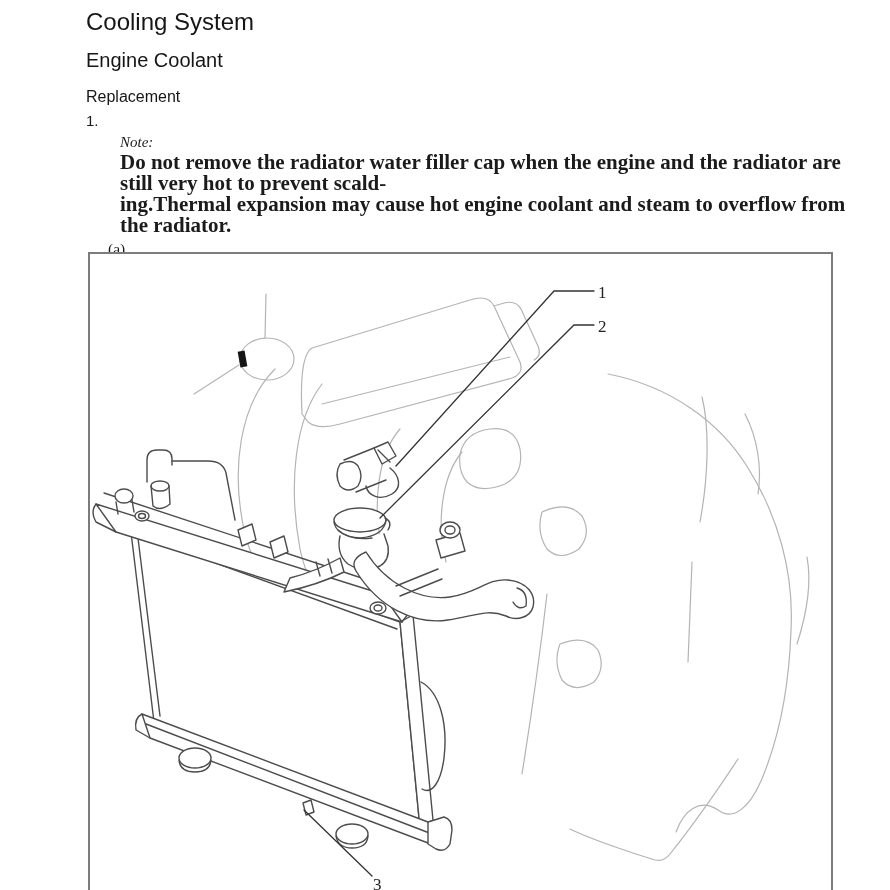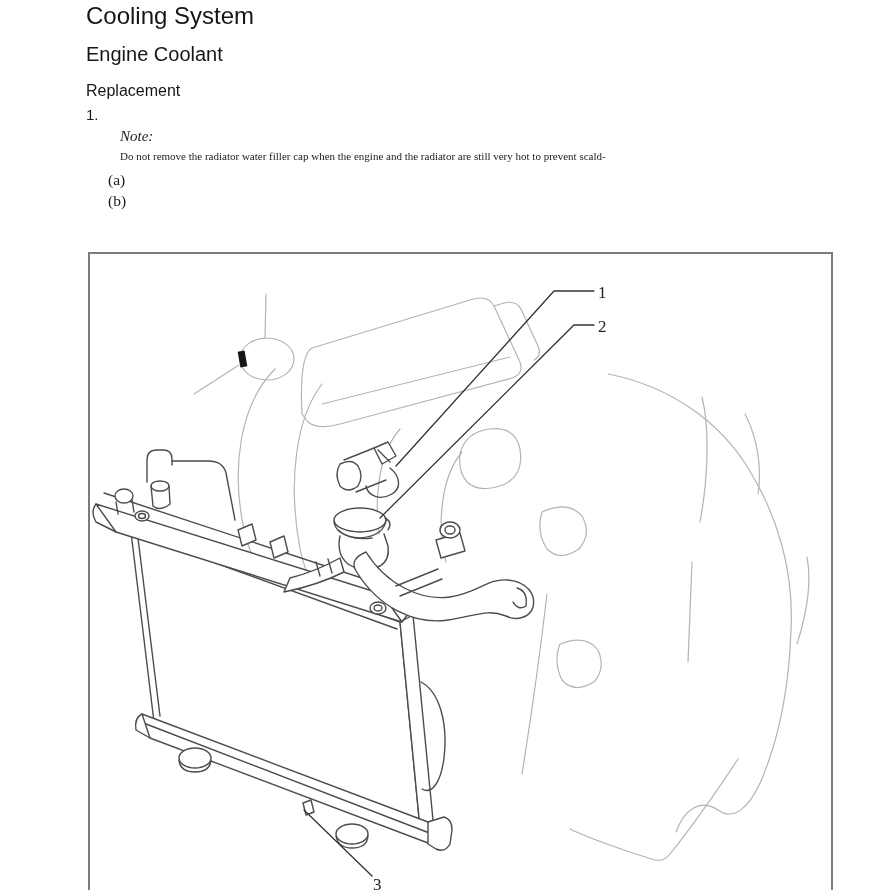--- a/index.html
+++ b/index.html
@@ -1,41 +1,41 @@
 <!DOCTYPE html>
 <html><head>
 <meta charset="utf-8">
 <style>
   html,body { margin:0; padding:0; background:#ffffff; }
   .page {
     position:relative; width:890px; height:890px; overflow:hidden;
     background:#ffffff; color:#1b1b1b;
     font-family:"Liberation Serif", serif;
   }
-  .text-block { position:absolute; left:86px; top:2px; right:28px; }
+  .text-block { position:absolute; left:86px; top:8px; right:28px; }
   .title {
     font-family:"Liberation Sans", sans-serif;
     font-size:24px; font-weight:400; margin:0; color:#161616;
   }
   .section {
     font-family:"Liberation Sans", sans-serif;
     font-size:20px; font-weight:400; margin:13px 0 12px 0; color:#161616;
   }
   .subsection {
     font-family:"Liberation Sans", sans-serif;
     font-size:16px; font-weight:400; margin:16px 0 0 0; color:#161616;
   }
   .step-row {
     display:flex; margin-top:6px;
     font-family:"Liberation Sans", sans-serif; font-size:15px;
   }
   .step-num { width:26px; flex:0 0 26px; }
   .note-block { margin-left:34px; margin-top:3px; }
   .note-label { font-style:italic; font-size:15px; line-height:20px; }
-  .note-line { font-size:11px; line-height:21px; }
+  .note-line { font-size:21px; line-height:21px;font-weight:bold; }
   .substeps { margin-left:22px; margin-top:2px; }
   .substep-row { display:flex; font-size:15.5px; line-height:21px; }
   .substep-label { width:40px; flex:0 0 40px; }
   .figure {
     position:absolute; left:88px; top:252px; width:745px; height:700px;
     border:2px solid #7c7c7c; background:#ffffff; box-sizing:border-box;
   }
   .figure svg { position:absolute; left:0; top:0; }
   .callout-num {
     font-family:"Liberation Serif", serif; font-size:17px; fill:#222222;
@@ -51,20 +51,21 @@
     <h2 class="section">Engine Coolant</h2>
     <h3 class="subsection">Replacement</h3>
 
     <div class="step-row">
       <span class="step-num">1.</span>
     </div>
 
     <div class="note-block">
       <div class="note-label">Note:</div>
       <div class="note-line">Do not remove the radiator water filler cap when the engine and the radiator are still very hot to prevent scald-</div>
+      <div class="note-line">ing.Thermal expansion may cause hot engine coolant and steam to overflow from the radiator.</div>
     </div>
 
     <div class="substeps">
       <div class="substep-row">
         <span class="substep-label">(a)</span>
       </div>
       <div class="substep-row">
         <span class="substep-label">(b)</span>
       </div>
     </div>

